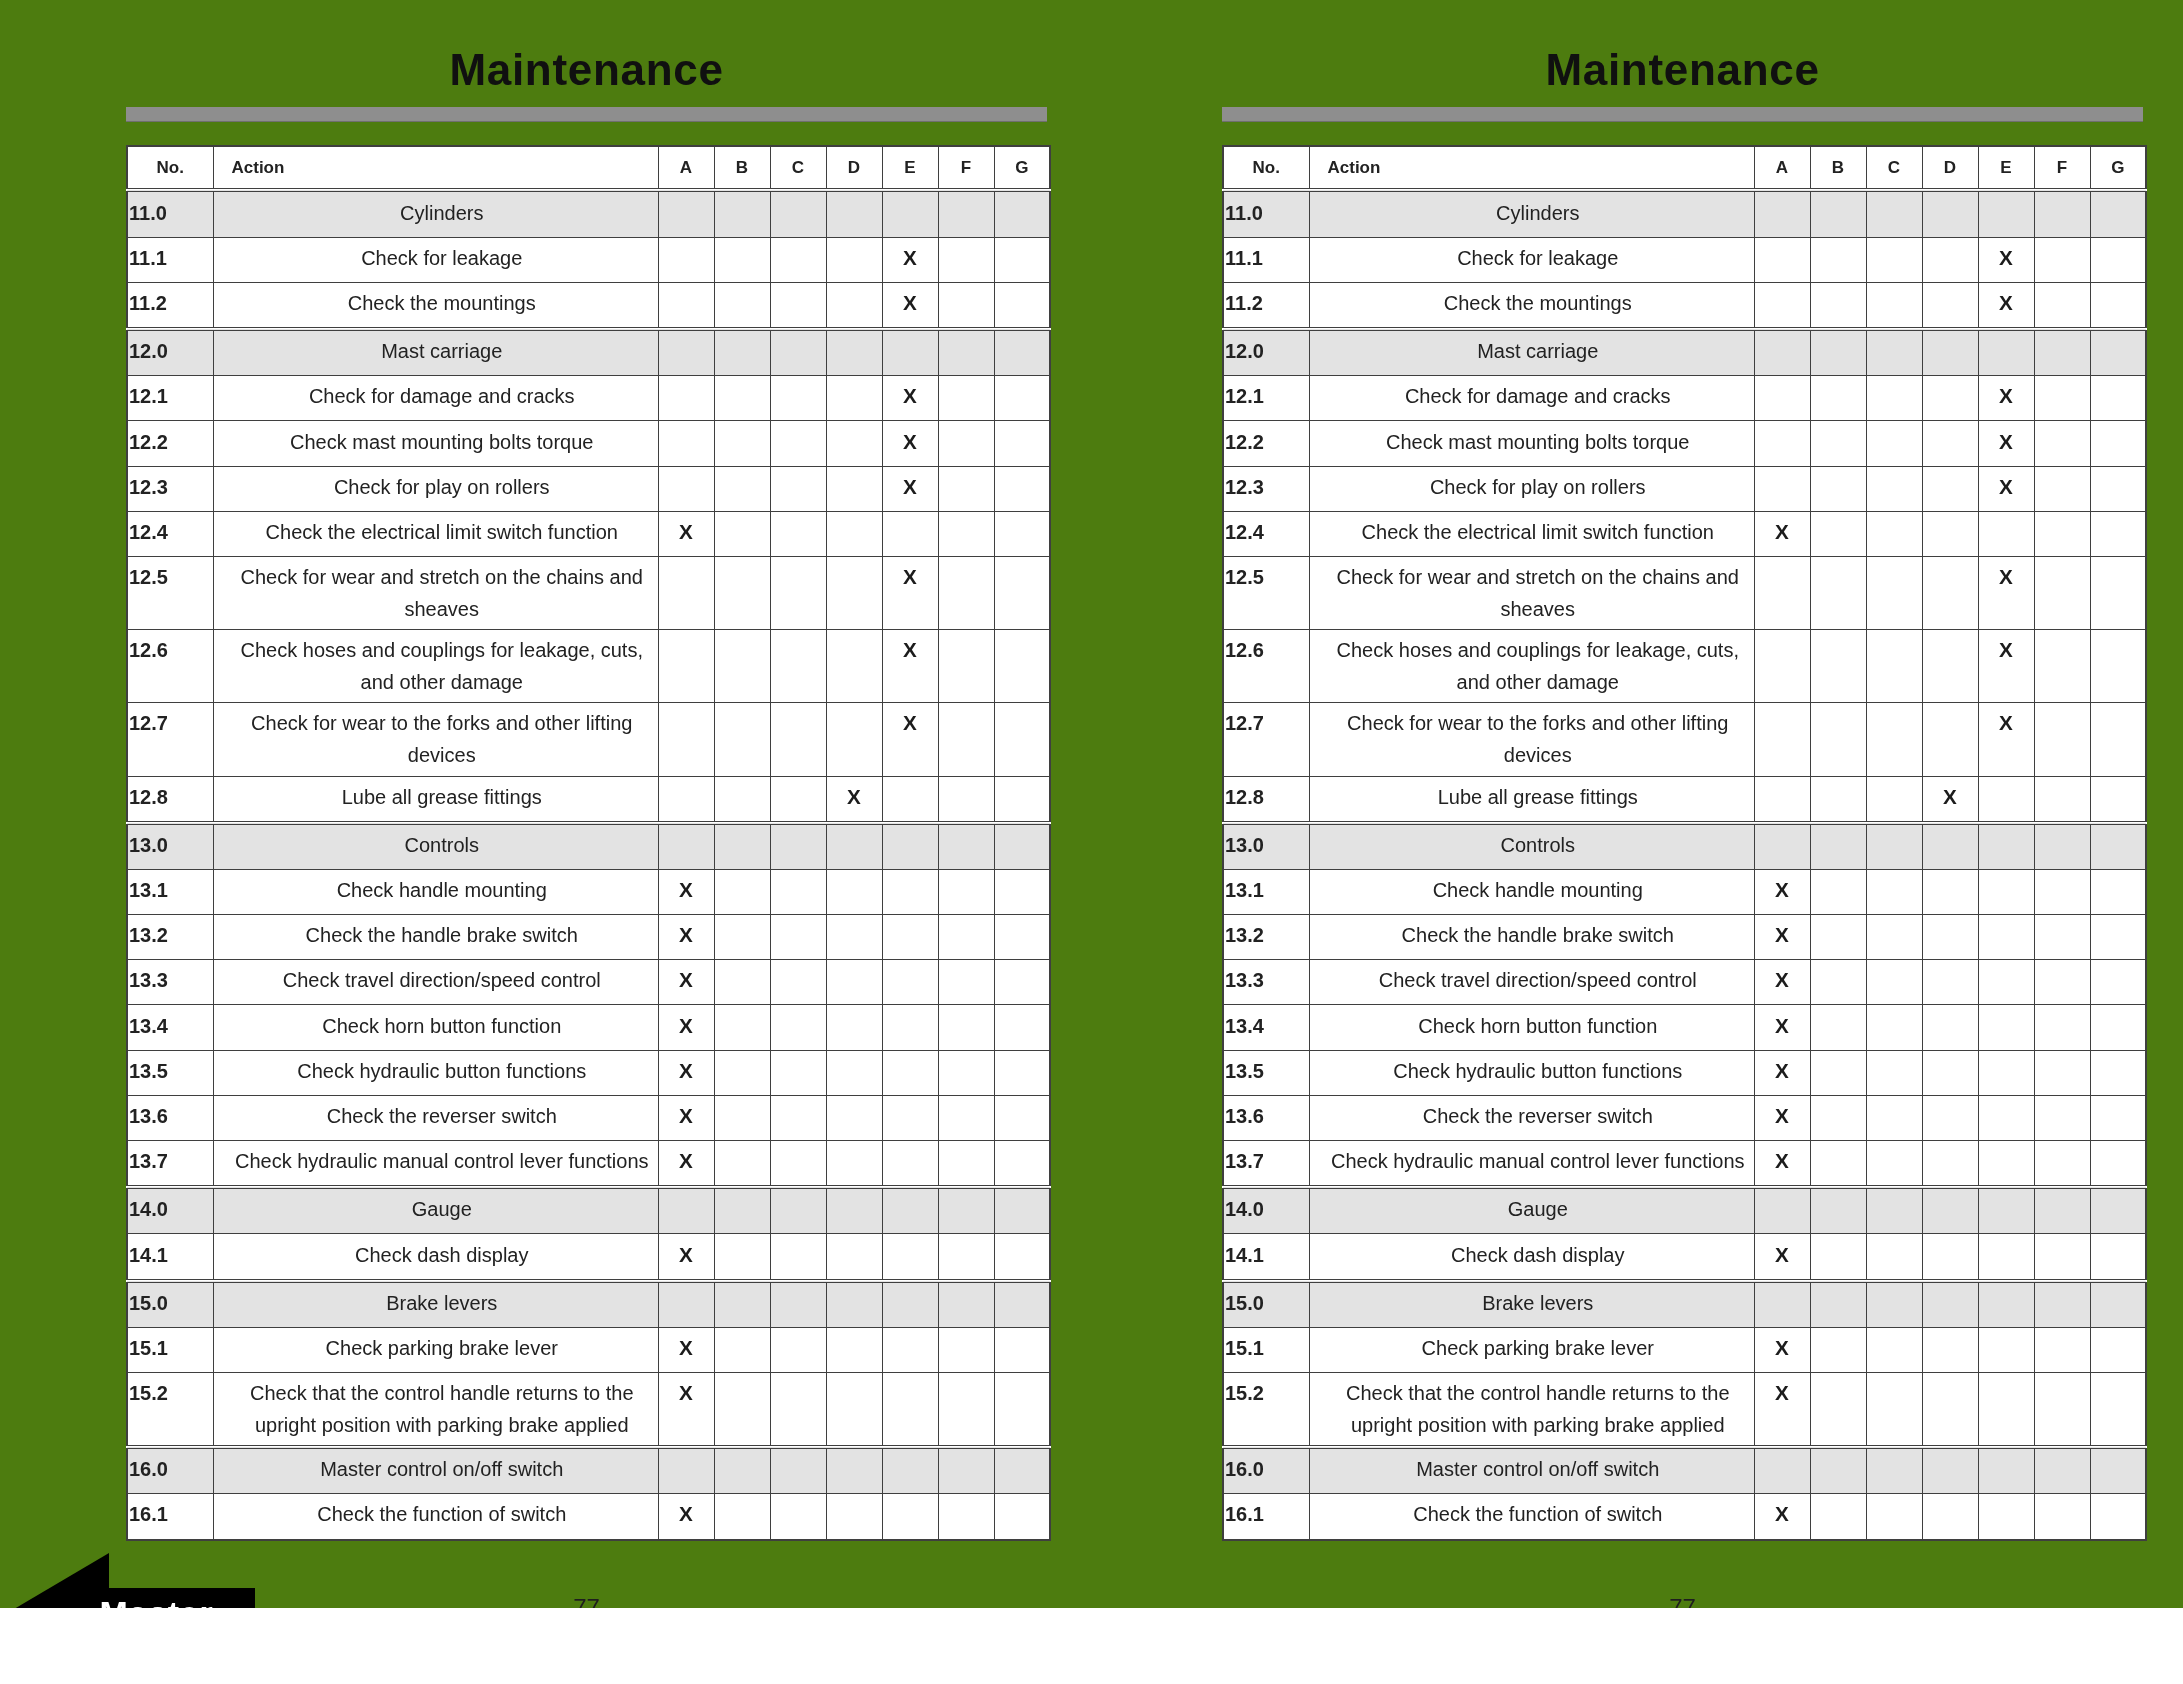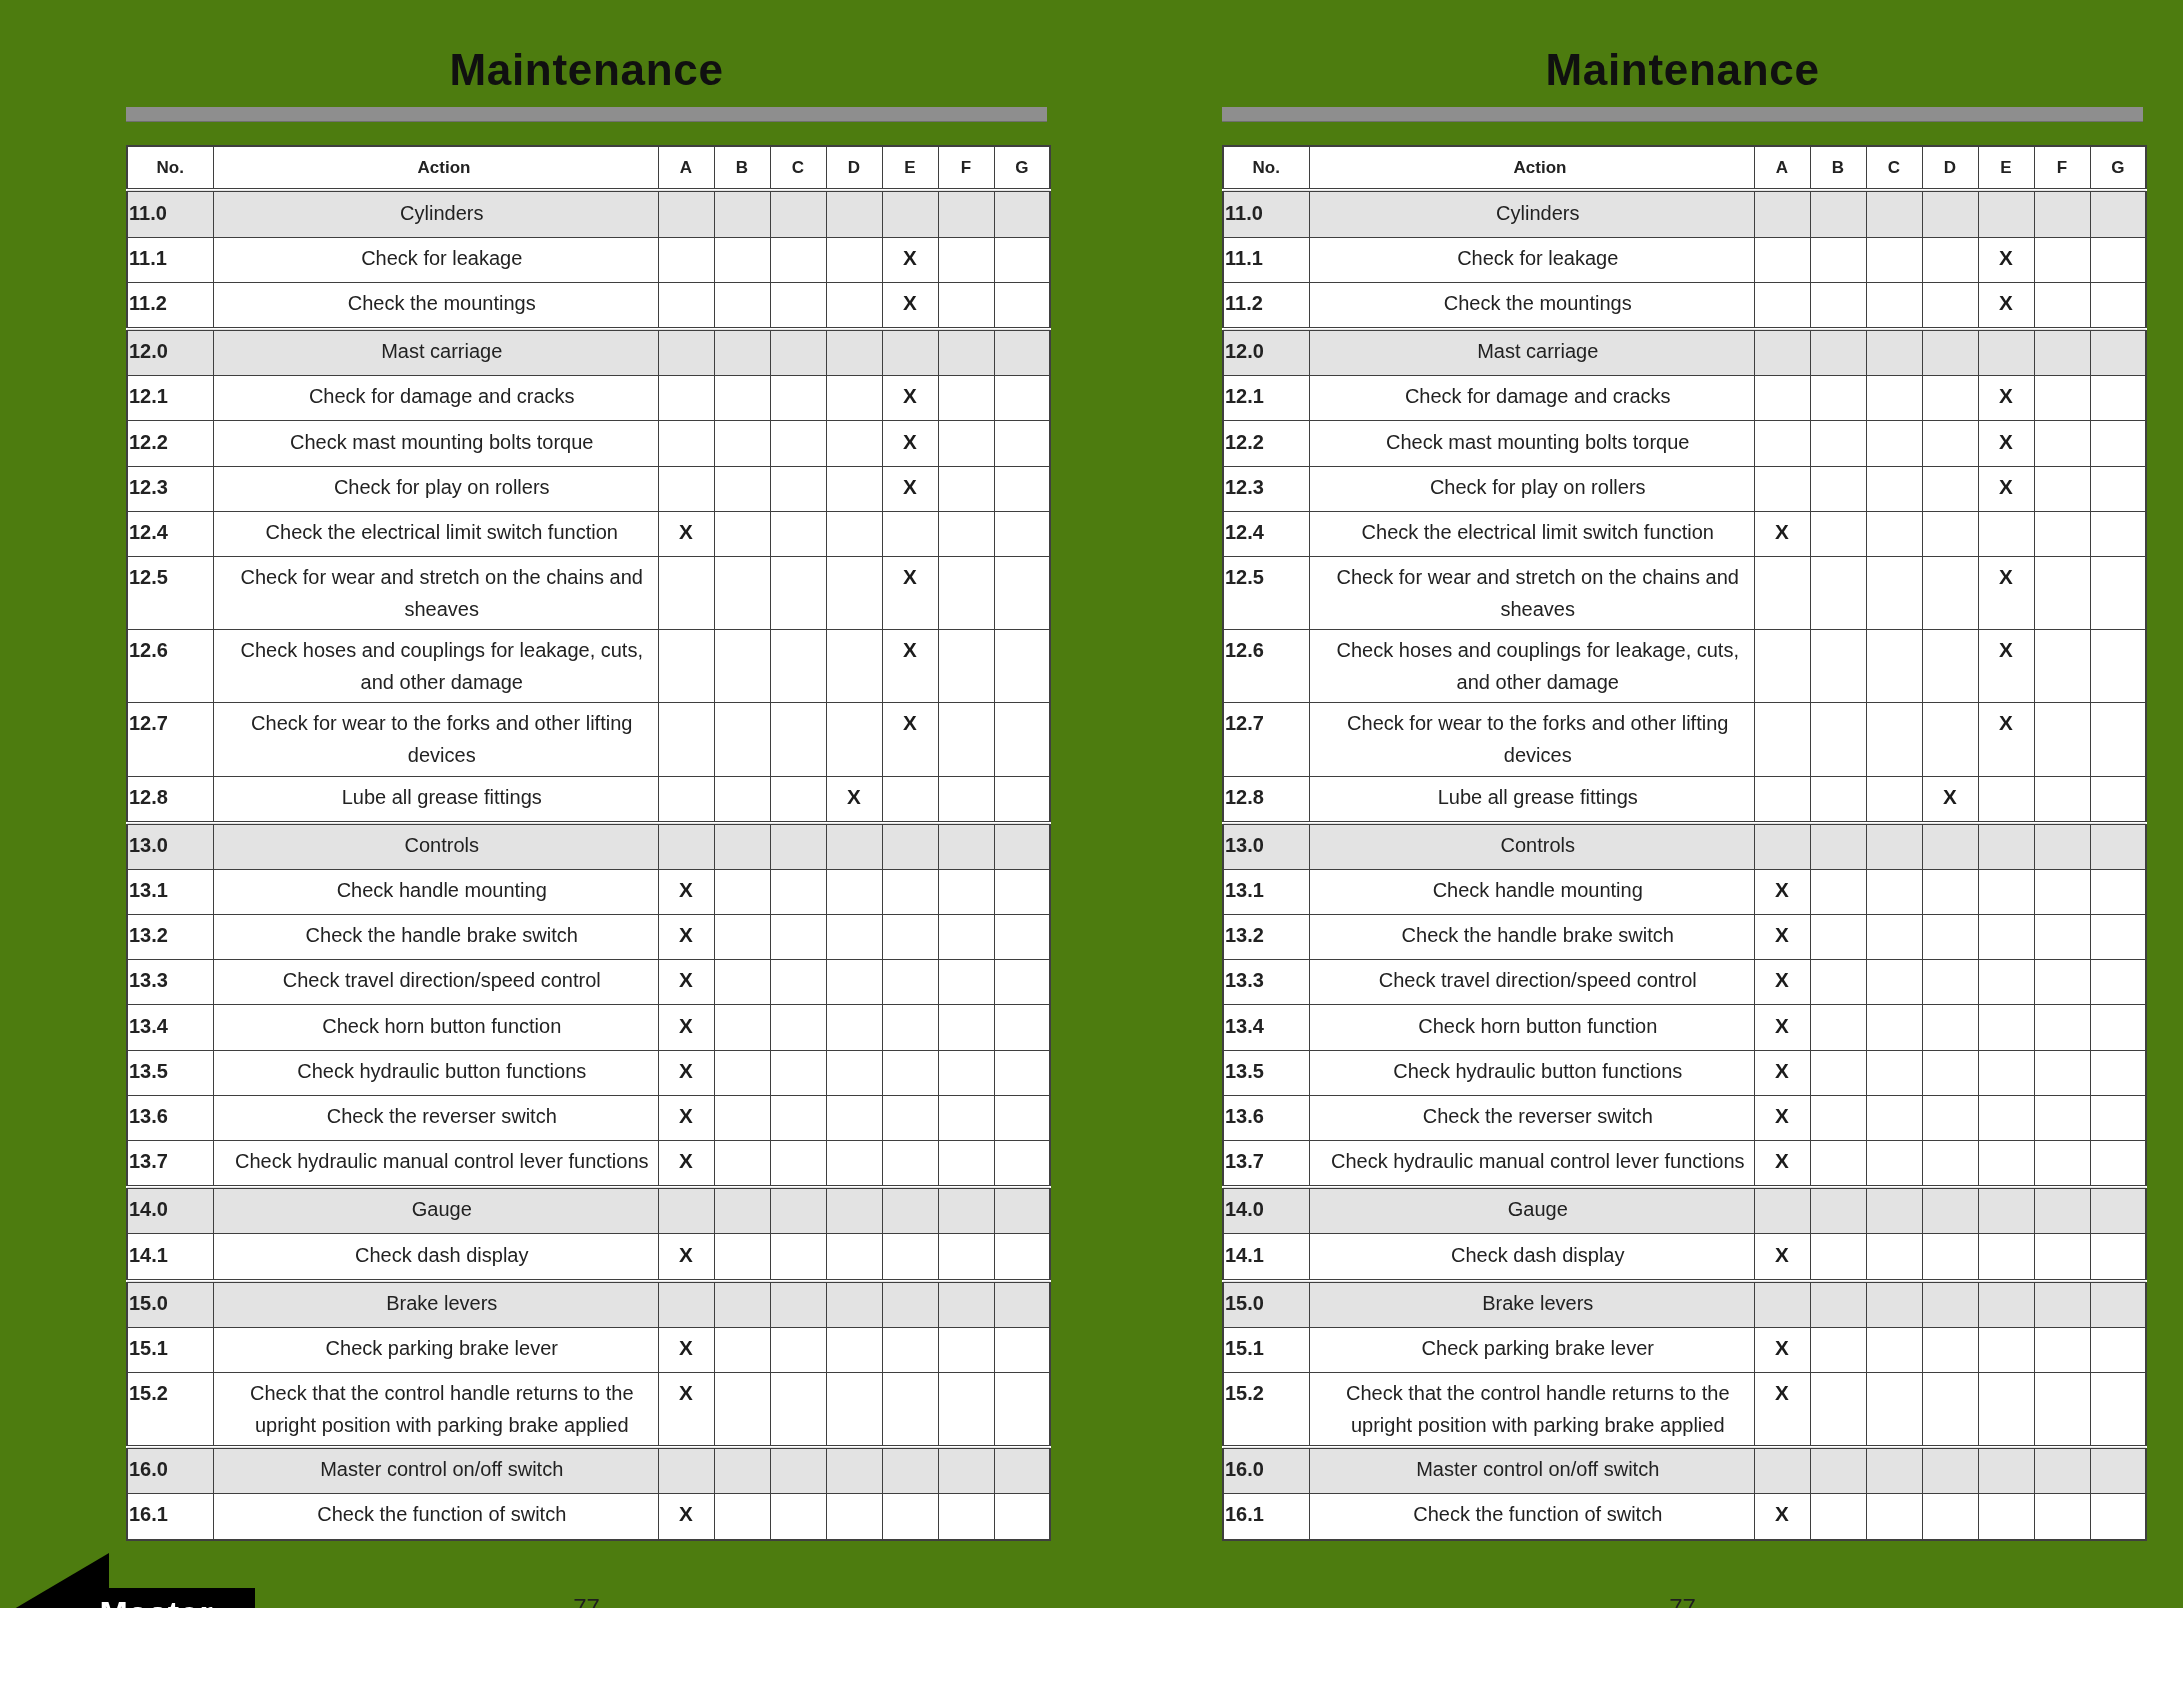--- a/index.html
+++ b/index.html
@@ -16,21 +16,21 @@
 
   table.maint{border-collapse:collapse;table-layout:fixed;width:921px;margin-top:23.4px;
     border:2.1px solid #3f3f3f;background:#ffffff;}
   col.col-no{width:86px;}
   col.col-action{width:445px;}
   col.col-letter{width:56px;}
   th,td{border:1.4px solid #3f3f3f;color:#222222;}
   thead th{height:39px;font-size:17px;font-weight:bold;vertical-align:middle;
     border-bottom:4.8px double #3f3f3f;background:#ffffff;}
   th.th-no{text-align:center;}
-  th.th-action{text-align:center;padding-left:18px;}
+  th.th-action{text-align:left;padding-left:18px;}
   th.th-letter{text-align:center;}
   td{height:36px;font-size:20px;line-height:32px;vertical-align:top;padding-top:4.1px;}
   td.td-no{font-weight:bold;}
   td.td-action{text-align:center;padding-left:18px;padding-right:5.5px;padding-bottom:4.1px;}
   td.td-mark{text-align:center;font-weight:bold;font-size:20.7px;color:#1c1c1c;}
   tr.row-section td{background:#e3e3e3;border-top:4.1px double #3f3f3f;}
 
   .page-number{position:absolute;top:1566px;left:0;width:100%;text-align:center;
     font-size:24px;color:#1e1e1e;}
 

